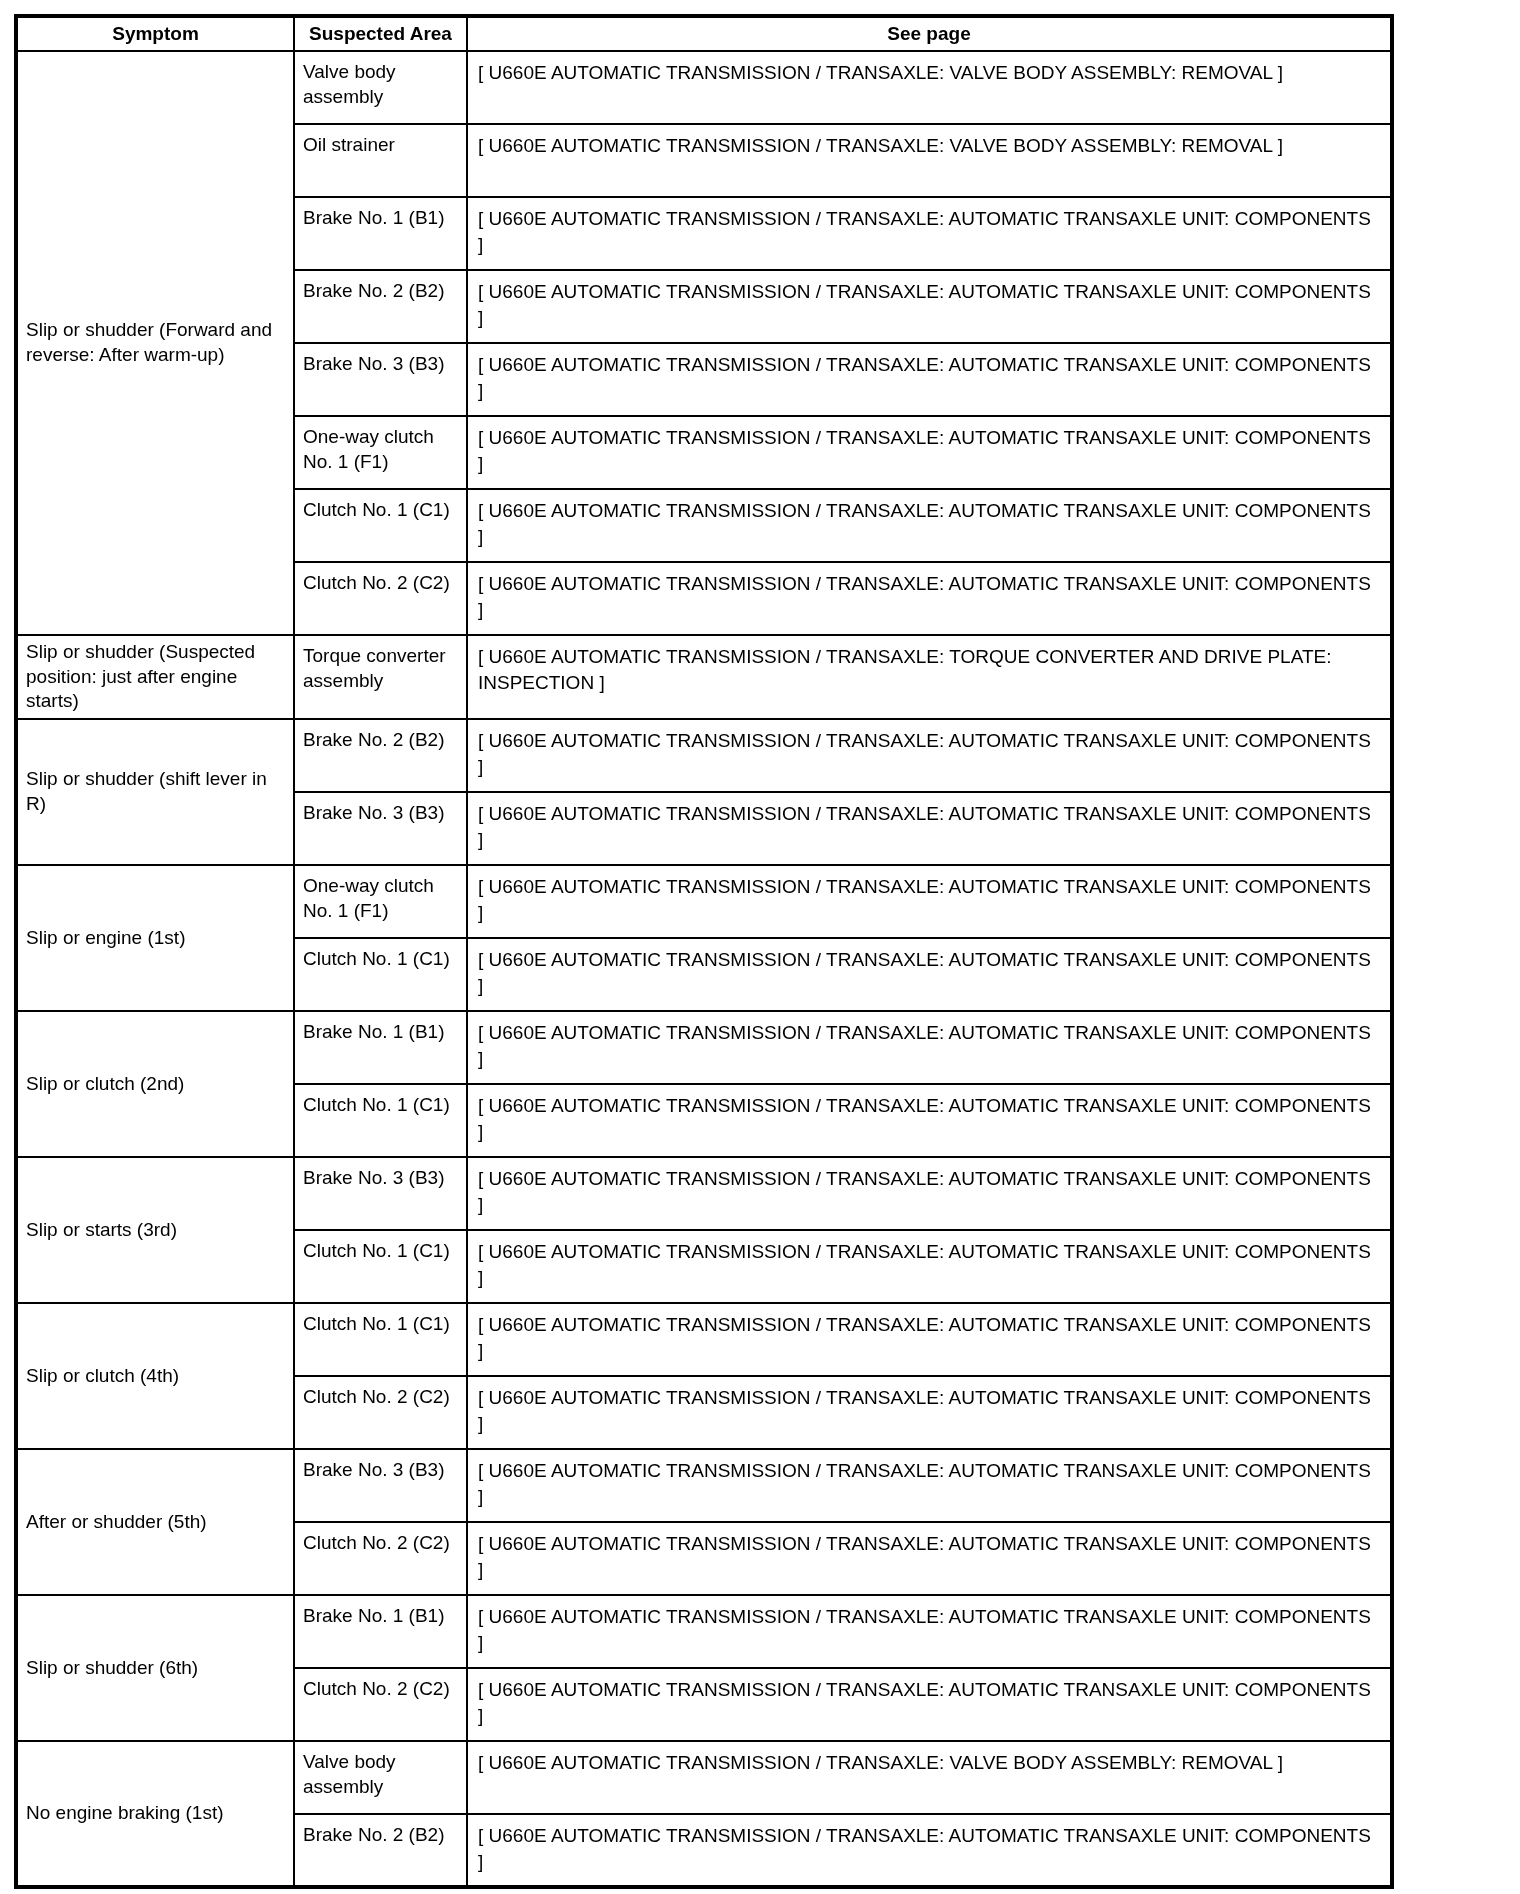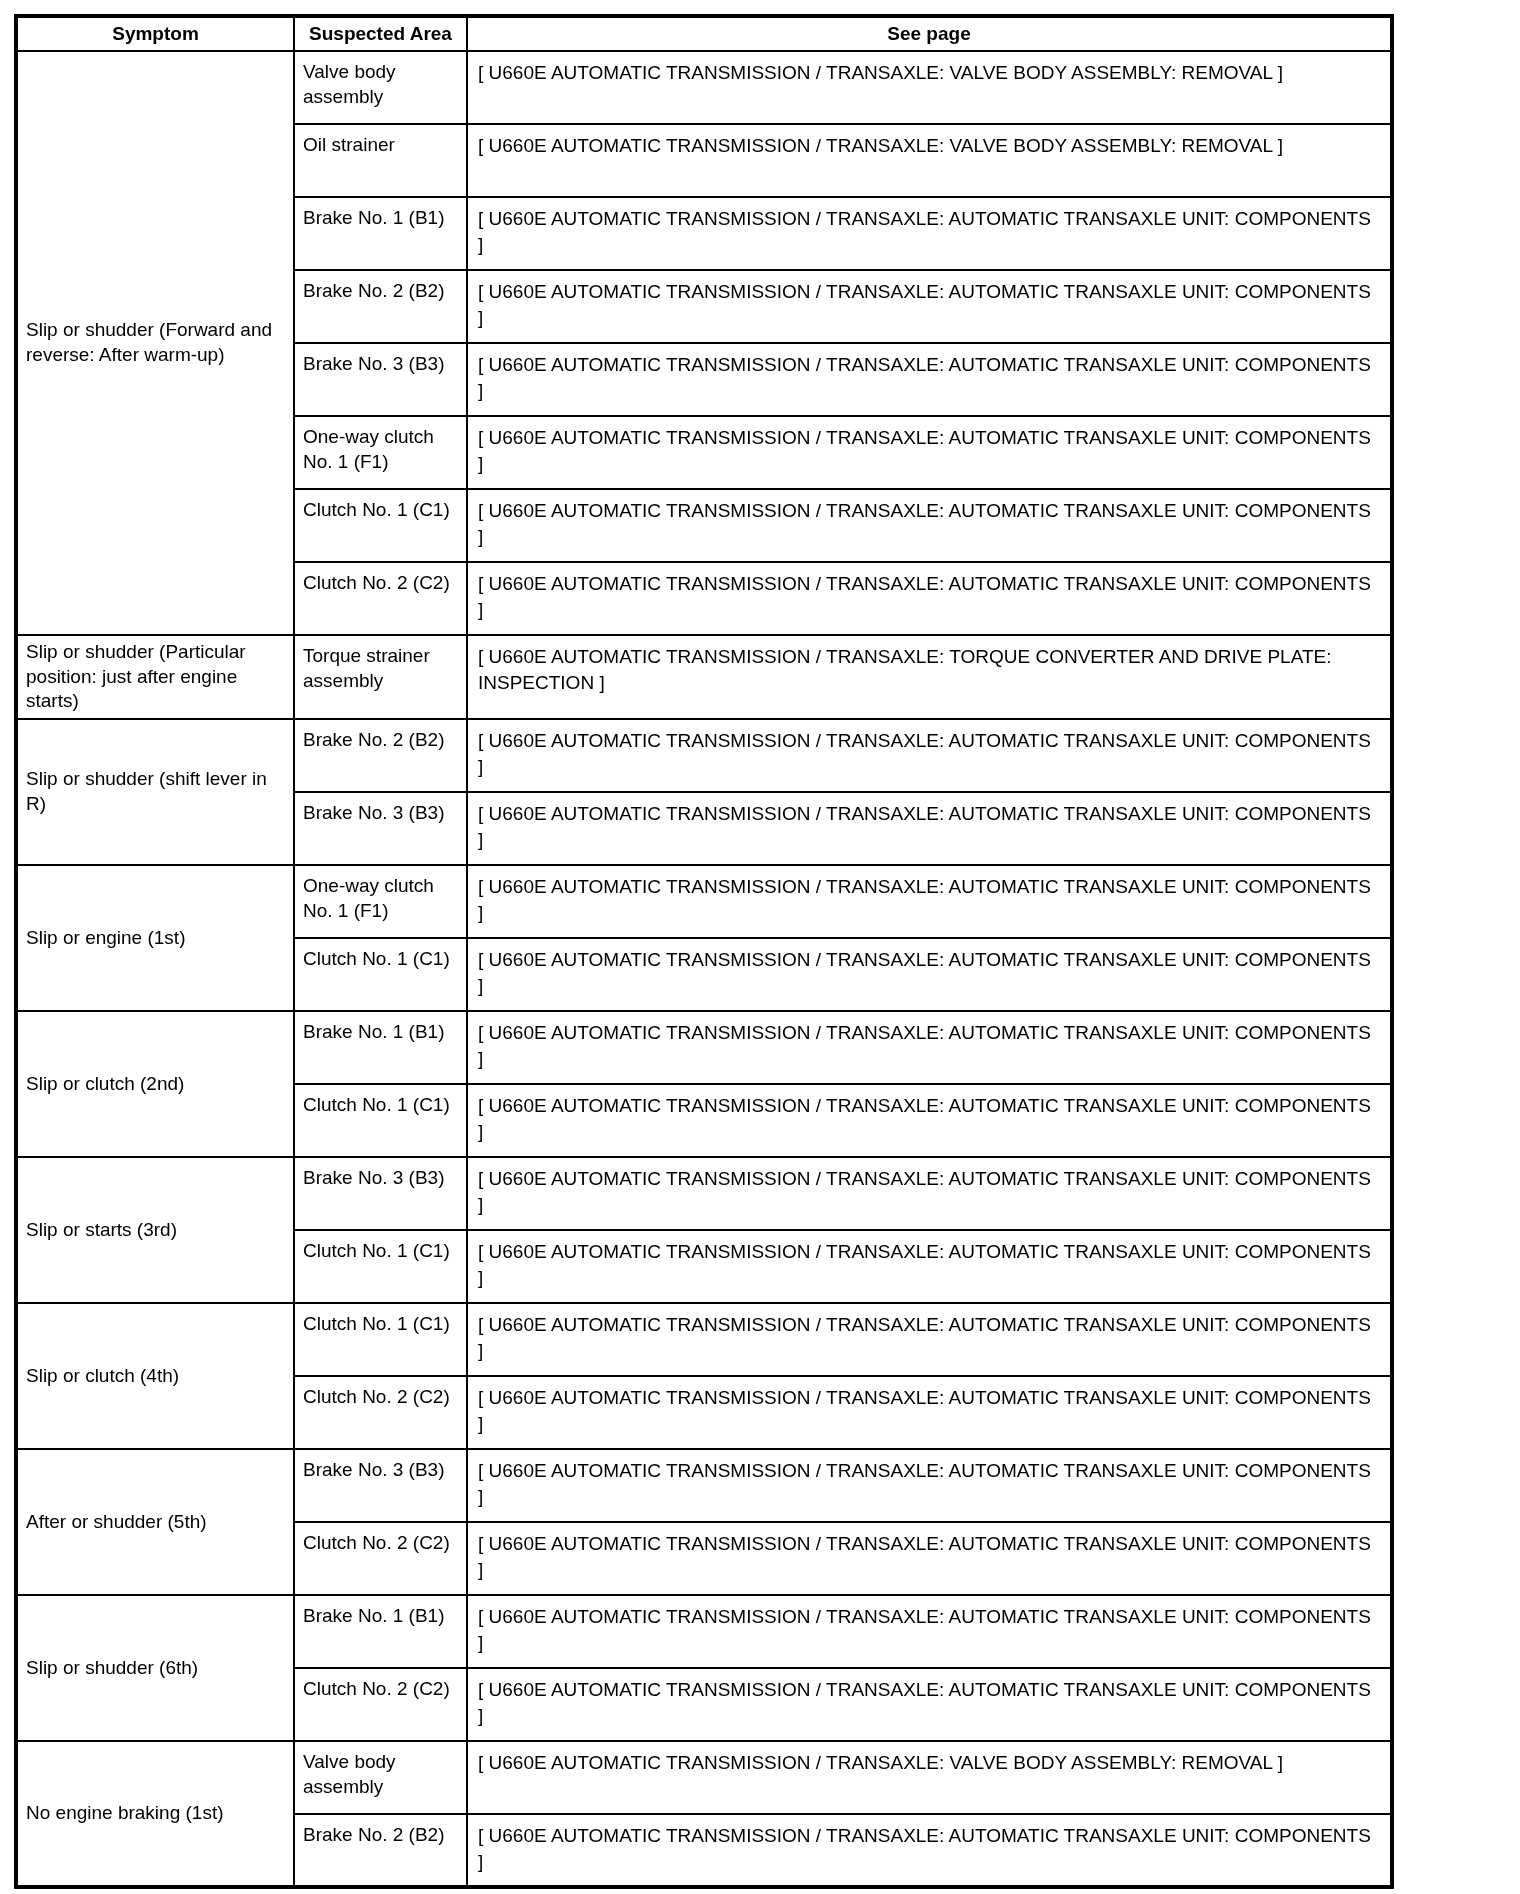--- a/index.html
+++ b/index.html
@@ -108,22 +108,22 @@
       <tr class="data-row">
         <td class="area">Clutch No. 1 (C1)</td>
         <td class="seepage">[ U660E AUTOMATIC TRANSMISSION / TRANSAXLE: AUTOMATIC TRANSAXLE UNIT: COMPONENTS ]</td>
       </tr>
       <tr class="data-row">
         <td class="area">Clutch No. 2 (C2)</td>
         <td class="seepage">[ U660E AUTOMATIC TRANSMISSION / TRANSAXLE: AUTOMATIC TRANSAXLE UNIT: COMPONENTS ]</td>
       </tr>
 
       <tr class="data-row">
-        <td class="sym">Slip or shudder (Particular position: just after engine starts)</td>
-        <td class="area">Torque strainer assembly</td>
+        <td class="sym">Slip or shudder (Suspected position: just after engine starts)</td>
+        <td class="area">Torque converter assembly</td>
         <td class="seepage">[ U660E AUTOMATIC TRANSMISSION / TRANSAXLE: TORQUE CONVERTER AND DRIVE PLATE: INSPECTION ]</td>
       </tr>
 
       <tr class="data-row">
         <td class="sym" rowspan="2">Slip or shudder (shift lever in R)</td>
         <td class="area">Brake No. 2 (B2)</td>
         <td class="seepage">[ U660E AUTOMATIC TRANSMISSION / TRANSAXLE: AUTOMATIC TRANSAXLE UNIT: COMPONENTS ]</td>
       </tr>
       <tr class="data-row">
         <td class="area">Brake No. 3 (B3)</td>

